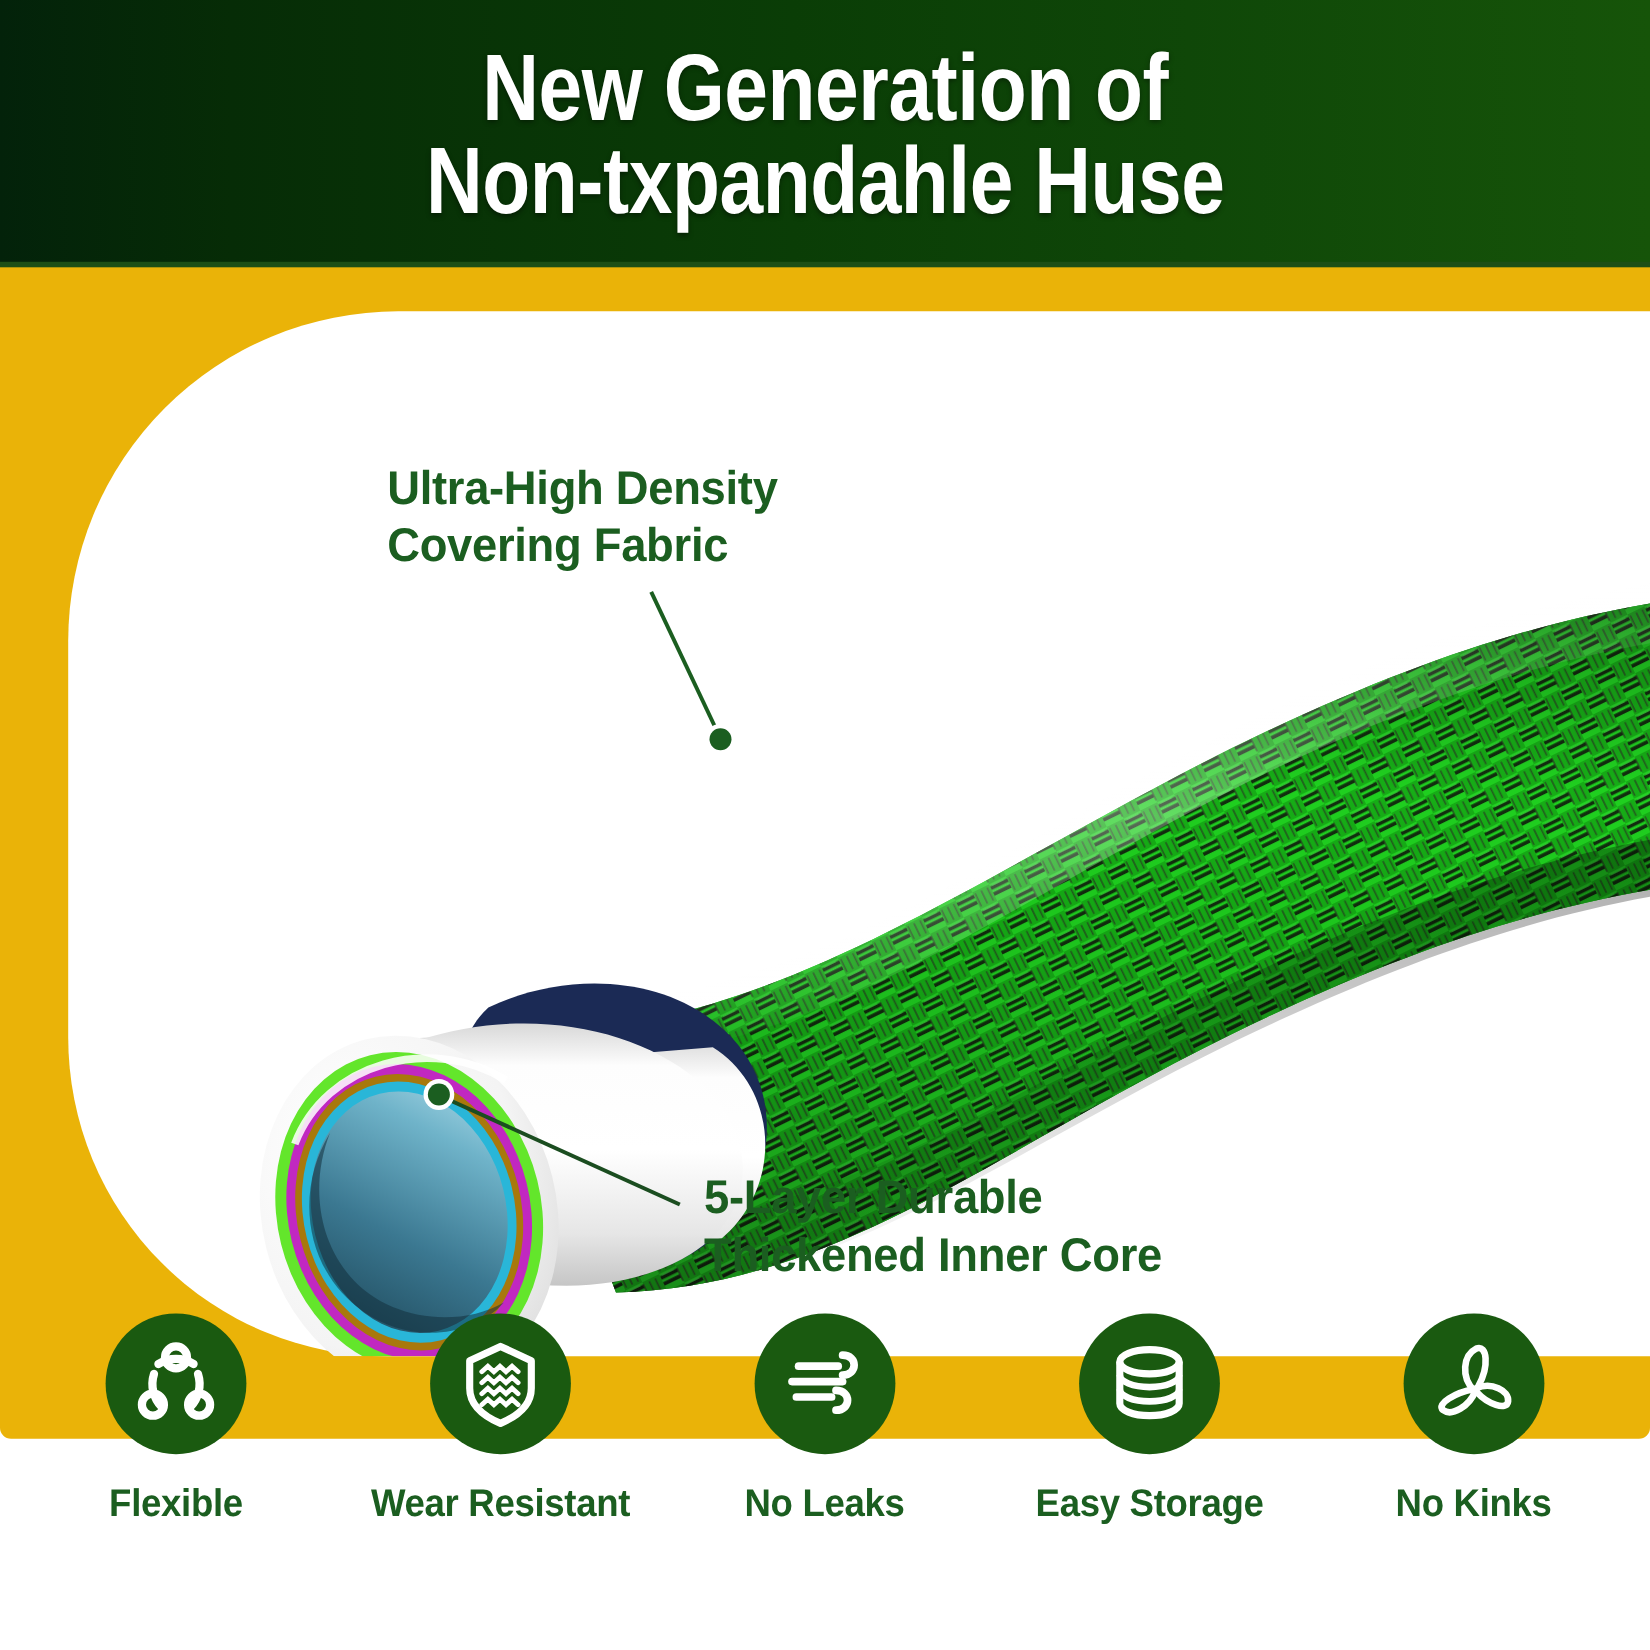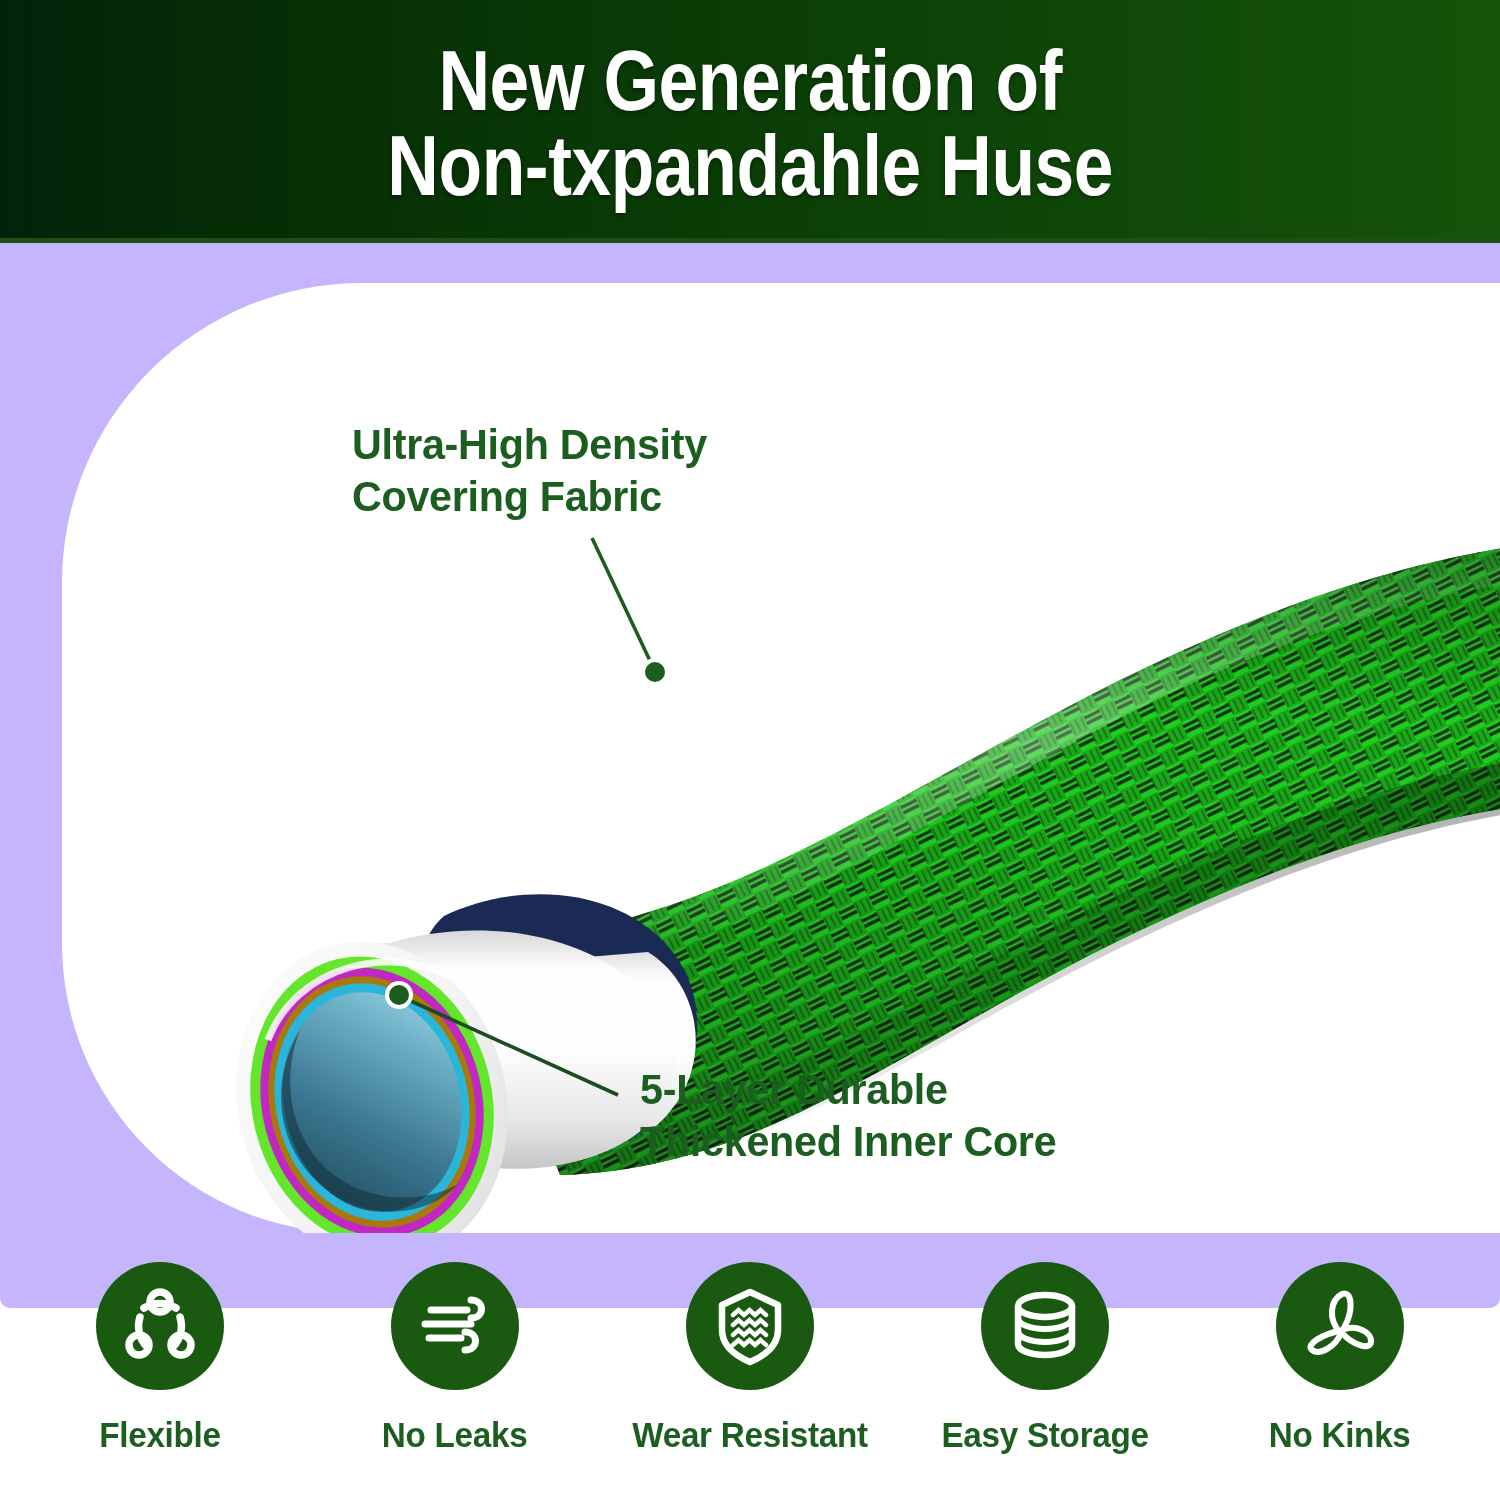--- a/index.html
+++ b/index.html
@@ -7,21 +7,21 @@
 
   html, body {
     width:1500px; height:1500px;
     overflow:hidden;
     font-family:"Liberation Sans", sans-serif;
   }
 
   #page {
     position:relative;
     width:1500px; height:1308px;
-    background:#c4b5fd;
+    background:#eab308;
     border-radius:10px;
   }
 
   
   #header {
     position:absolute; left:0; top:0;
     width:1500px; height:240px;
     background:linear-gradient(90deg,
         #03220a 0%, #062c06 14%, #0a3d06 48%,
         #0f4708 72%, #165409 100%);
@@ -76,21 +76,21 @@
     letter-spacing:-0.3px;
     white-space:pre-line;
     transform:scaleX(0.96);
     transform-origin:left center;
   }
   #callout-fabric-text { left:352px; top:418px; }
   #callout-core-text   { left:640px; top:1063px; }
 
   
   #features {
-    position:absolute; left:0; top:1262px;
+    position:absolute; left:0; top:1194px;
     width:1500px; height:238px;
     display:flex;
     align-items:flex-start;
     justify-content:space-between;
     padding:0 60px;
   }
   .feature {
     display:flex; flex-direction:column;
     align-items:center;
     width:200px;
@@ -320,46 +320,46 @@
             <circle cx="63" cy="61" r="10"></circle>
           </g>
         </svg>
       </div>
       <div class="feature-label">Flexible</div>
     </div>
 
     <div class="feature">
       <div class="feature-badge">
         <svg width="84" height="84" viewBox="0 0 84 84">
-          <g fill="none" stroke="#ffffff" stroke-width="7" stroke-linecap="round">
-            <path d="M18 26 L54 26"></path>
-            <path d="M12 40 L58 40"></path>
-            <path d="M16 54 L48 54"></path>
-            <path d="M58 16 C72 16, 72 34, 58 34"></path>
-            <path d="M52 48 C66 48, 66 66, 52 66"></path>
-          </g>
-        </svg>
-      </div>
-      <div class="feature-label">No Leaks</div>
-    </div>
-
-    <div class="feature">
-      <div class="feature-badge">
-        <svg width="84" height="84" viewBox="0 0 84 84">
           <path d="M42 8 L70 21 L70 46 C70 63, 56 72, 42 78
                    C28 72, 14 63, 14 46 L14 21 Z" fill="none" stroke="#ffffff" stroke-width="6.5" stroke-linejoin="round"></path>
           <g fill="none" stroke="#ffffff" stroke-width="4.4" stroke-linecap="round">
             <path d="M25 31 l5.5 -5 l5.5 5 l5.5 -5 l5.5 5 l5.5 -5 l5.5 5"></path>
             <path d="M25 41 l5.5 -5 l5.5 5 l5.5 -5 l5.5 5 l5.5 -5 l5.5 5"></path>
             <path d="M25 51 l5.5 -5 l5.5 5 l5.5 -5 l5.5 5 l5.5 -5 l5.5 5"></path>
             <path d="M25 61 l5.5 -5 l5.5 5 l5.5 -5 l5.5 5 l5.5 -5 l5.5 5"></path>
           </g>
         </svg>
       </div>
       <div class="feature-label">Wear Resistant</div>
+    </div>
+
+    <div class="feature">
+      <div class="feature-badge">
+        <svg width="84" height="84" viewBox="0 0 84 84">
+          <g fill="none" stroke="#ffffff" stroke-width="7" stroke-linecap="round">
+            <path d="M18 26 L54 26"></path>
+            <path d="M12 40 L58 40"></path>
+            <path d="M16 54 L48 54"></path>
+            <path d="M58 16 C72 16, 72 34, 58 34"></path>
+            <path d="M52 48 C66 48, 66 66, 52 66"></path>
+          </g>
+        </svg>
+      </div>
+      <div class="feature-label">No Leaks</div>
     </div>
 
     <div class="feature">
       <div class="feature-badge">
         <svg width="84" height="84" viewBox="0 0 84 84">
           <g fill="none" stroke="#ffffff" stroke-width="6.5">
             <ellipse cx="42" cy="22" rx="27" ry="11"></ellipse>
             <path d="M15 22 L15 60 C15 66, 27 71, 42 71 C57 71, 69 66, 69 60 L69 22"></path>
           </g>
           <g fill="none" stroke="#ffffff" stroke-width="6">

